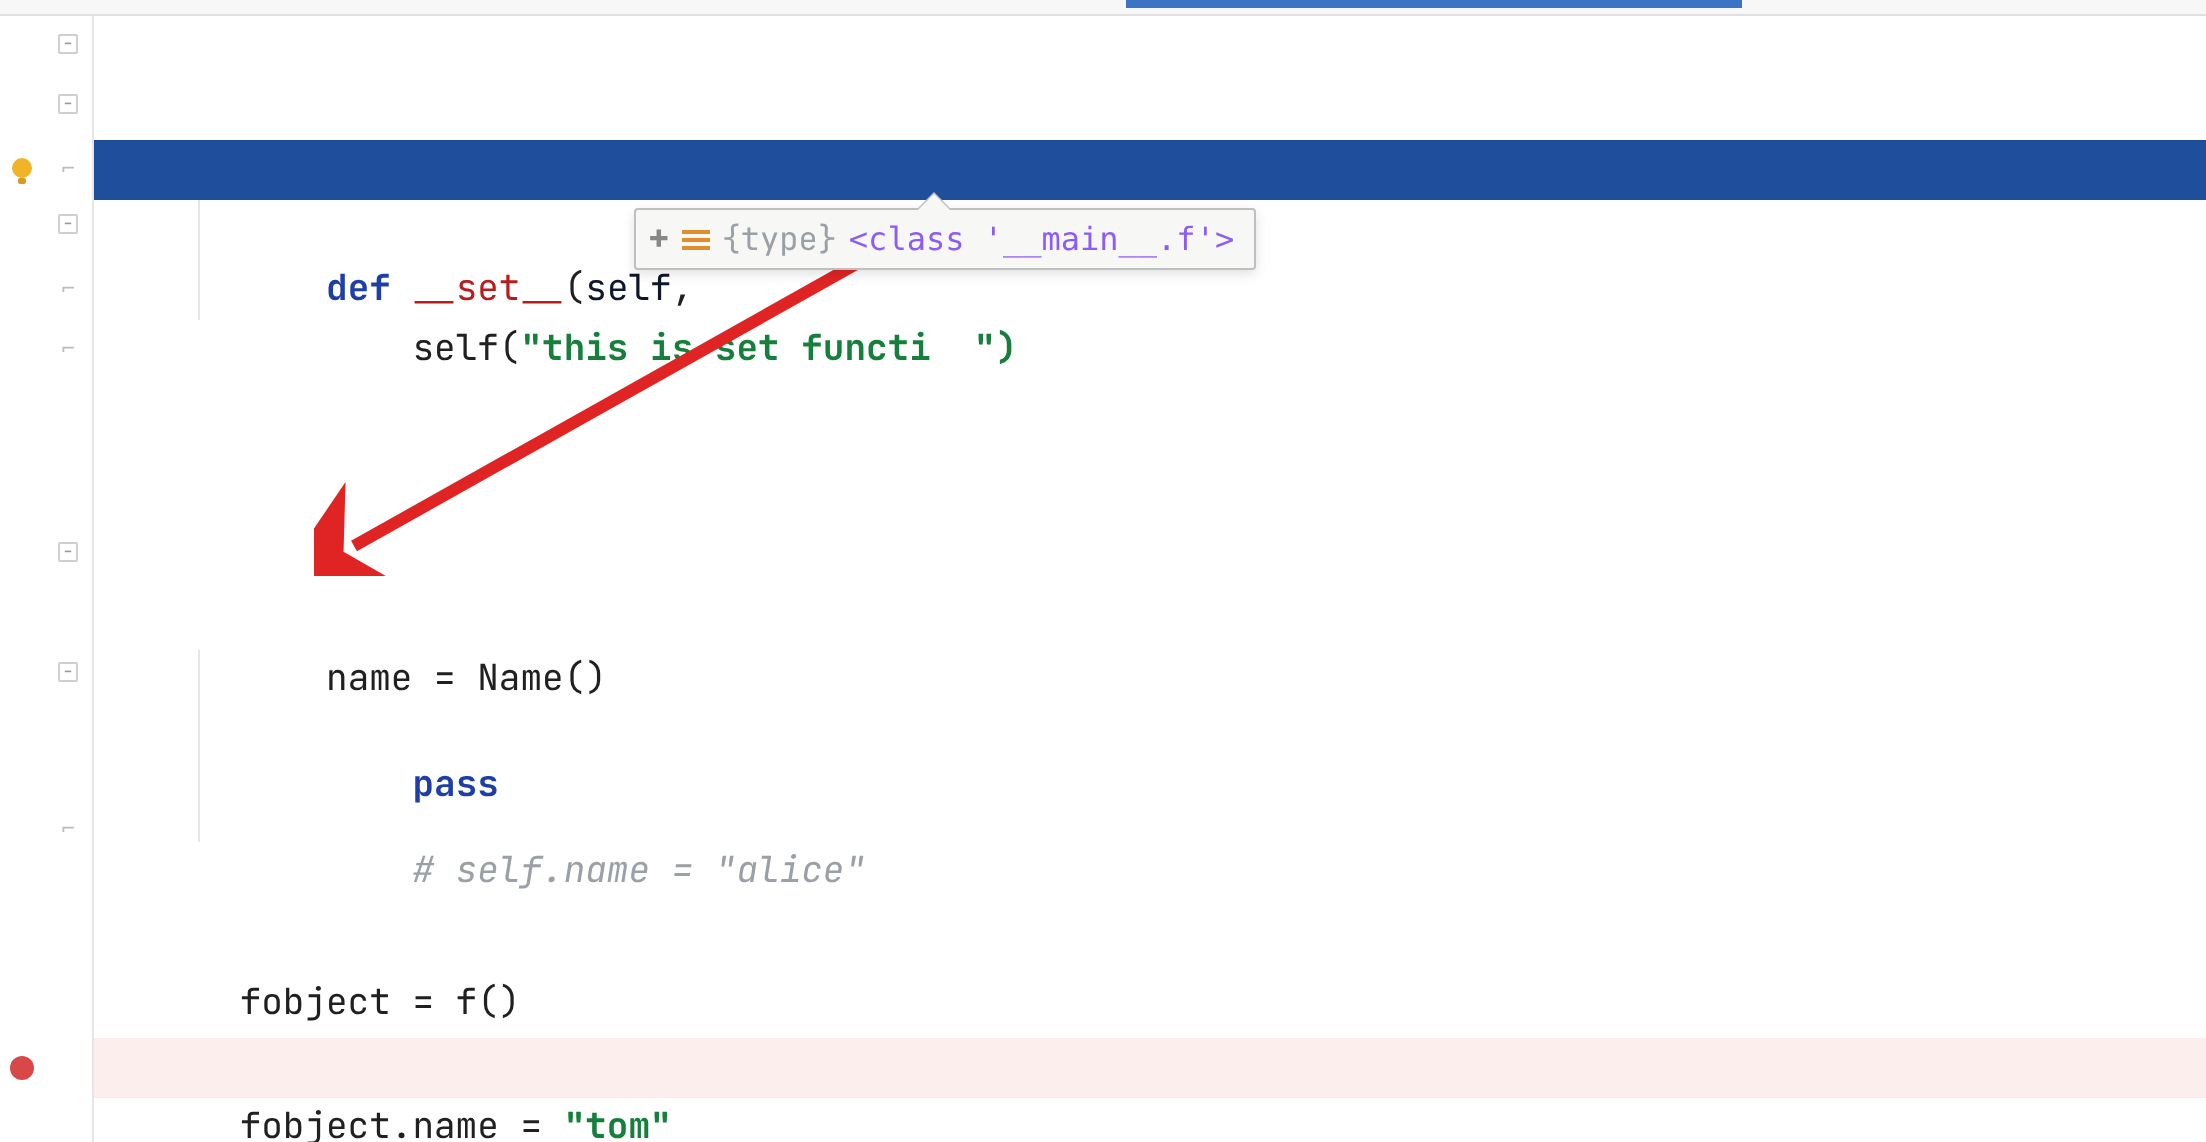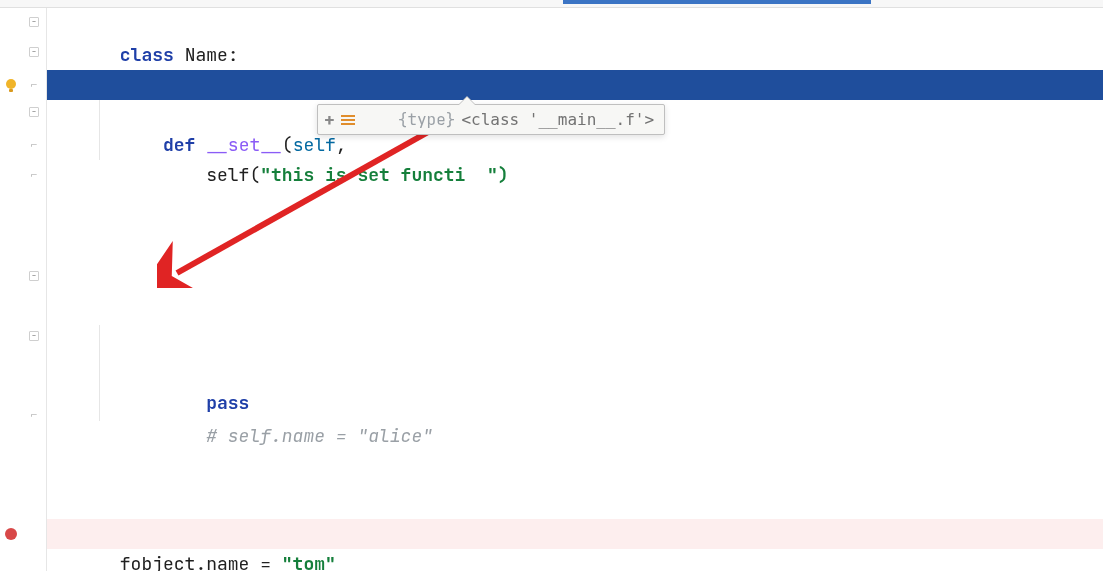--- a/index.html
+++ b/index.html
@@ -85,22 +85,22 @@
   .bp-dot {
     width: 12px; height: 12px;
     background: #d84848;
     border-radius: 50%;
     position: absolute;
     left: 5px;
   }
   .bulb svg { vertical-align: middle; }
   .kw { color: #1f3fa8; font-weight: bold; }
   .def { color: #1f3fa8; font-weight: bold; }
-  .self { color: #0369a1; }
-  .dunder { color: #8b5cf6; }
+  .self { color: #0f172a; }
+  .dunder { color: #b91c1c; }
   .str { color: #157f3b; font-weight: bold; }
   .comment { color: #9aa0a6; font-style: italic; }
   .paramhint { color: #9aa0a6; font-style: italic; }
   .plain { color: #202020; }
   .hl-param {
     background: #e0e0e0;
     border-radius: 2px;
   }
   .selected-line {
     background: #1f4e9c;
@@ -158,22 +158,22 @@
   .tip-icon {
     display: inline-flex;
     flex-direction: column;
     gap: 2px;
   }
   .tip-icon span {
     display: block;
     width: 14px; height: 2px;
     background: #e08d2c;
   }
-  .tip-type { color: #9aa0a6; margin-left: 37px; }
-  .tip-val { color: #737373; font-family: monospace; }
+  .tip-type { color: #9aa0a6; }
+  .tip-val { color: #8b5cf6; font-family: monospace; }
   
   .arrow-svg {
     position: absolute;
     pointer-events: none;
     z-index: 15;
   }
 </style>
 </head>
 <body>
 
@@ -200,23 +200,20 @@
     <div class="fold-mark box" style="top:99px">-</div>
     <div class="fold-mark close" style="top:122px">⌐</div>
     <div class="fold-mark close" style="top:152px">⌐</div>
     <div class="fold-mark box" style="top:263px">-</div>
     <div class="fold-mark box" style="top:323px">-</div>
     <div class="fold-mark close" style="top:392px">⌐</div>
   </div>
 
   <div class="code-area">
 
-    <div class="line" style="top:2px">
-      <span class="kw">class</span><span class="plain"> </span><span class="plain">Name</span><span class="plain">:</span>
-    </div>
 
     <div class="line" style="top:32px">
       <span class="plain">    </span><span class="def">def</span><span class="plain"> </span><span class="dunder">__get__</span><span class="plain">(</span><span class="self">self</span><span class="plain">, </span><span class="plain">instance</span><span class="plain">, </span><span class="plain hl-param">owner</span><span class="plain">):</span><span class="plain">   </span><span class="paramhint">instance:</span><span class="plain">      </span><span class="paramhint">self:</span>
     </div>
 
     <div class="line selected-line" style="top:62px">
       <span class="plain">        </span><span class="kw">return</span><span class="plain"> </span><span class="str">"peter"</span>
     </div>
 
     <div class="line" style="top:92px">
@@ -226,35 +223,38 @@
     <div class="line" style="top:122px">
       <span class="plain">        </span><span class="plain">self(</span><span class="str">"this is set functi</span><span class="str">  </span><span class="str">")</span>
     </div>
 
     <div class="line" style="top:152px"></div>
     <div class="line" style="top:182px"></div>
     <div class="line" style="top:212px"></div>
 
 
     <div class="line" style="top:287px">
-      <span class="plain">    </span>
-    </div>
-
-
-    <div class="line" style="top:350px">
+      <span class="plain">    </span><span class="plain">name = Name()</span>
+    </div>
+
+
+    <div class="line" style="top:340px">
       <span class="plain">        </span><span class="kw">pass</span>
     </div>
 
     <div class="line" style="top:383px">
       <span class="plain">        </span><span class="comment"># self.name = "alice"</span>
     </div>
 
     <div class="line" style="top:413px"></div>
     <div class="line" style="top:443px"></div>
 
+    <div class="line" style="top:449px">
+      <span class="plain">fobject = f()</span>
+    </div>
 
     <div class="line" style="top:479px">
       <span class="plain">print(fobject.name)</span>
     </div>
 
     <div class="line breakpoint-line" style="top:511px">
       <span class="plain">fobject.name = </span><span class="str">"tom"</span>
     </div>
 
     <div class="line" style="top:543px">

